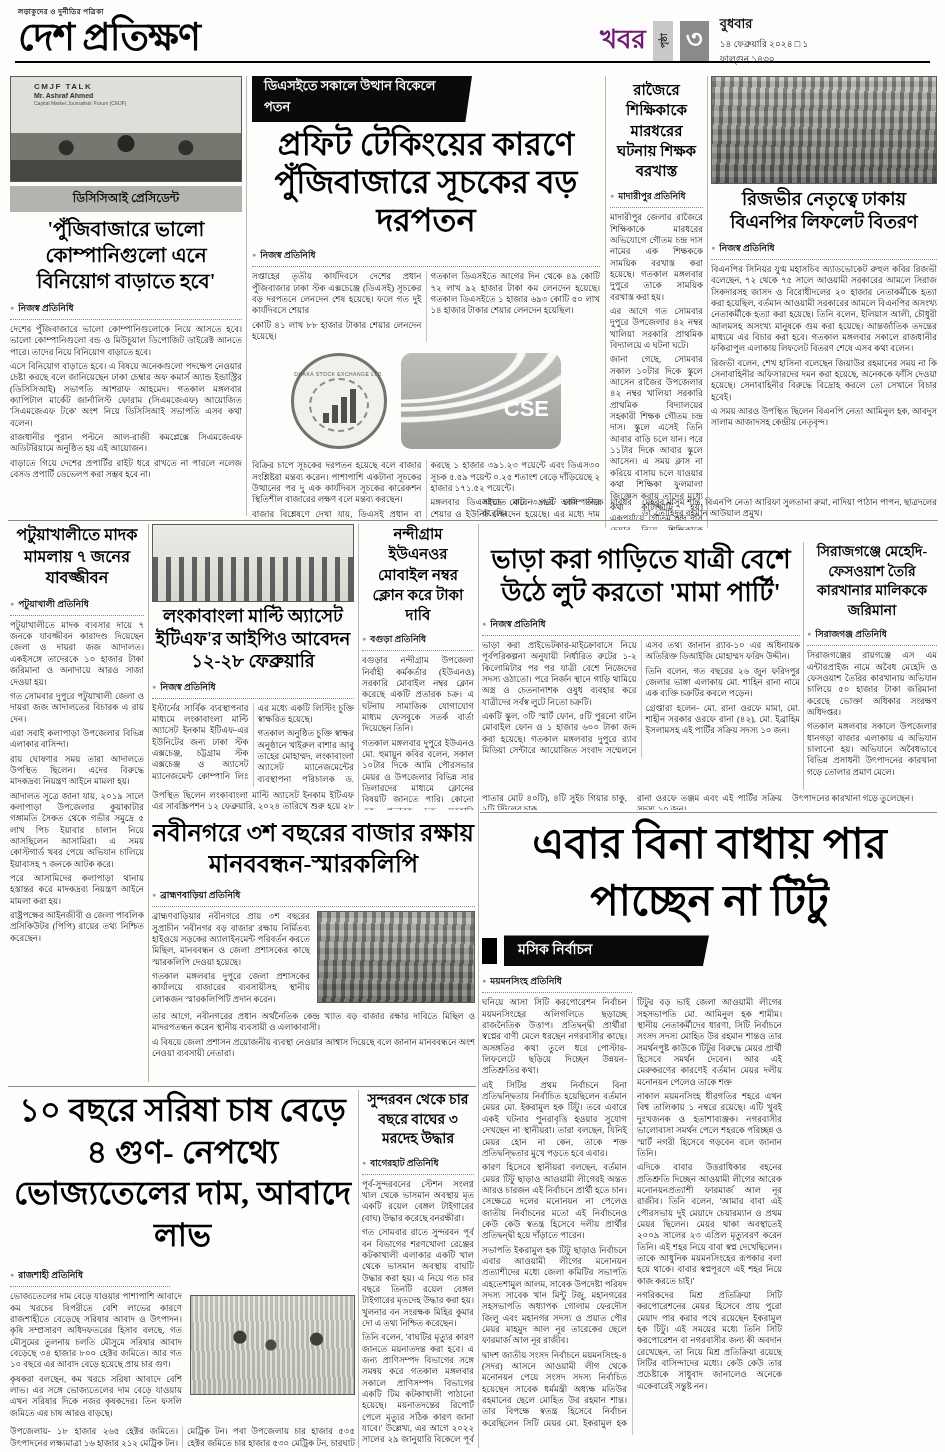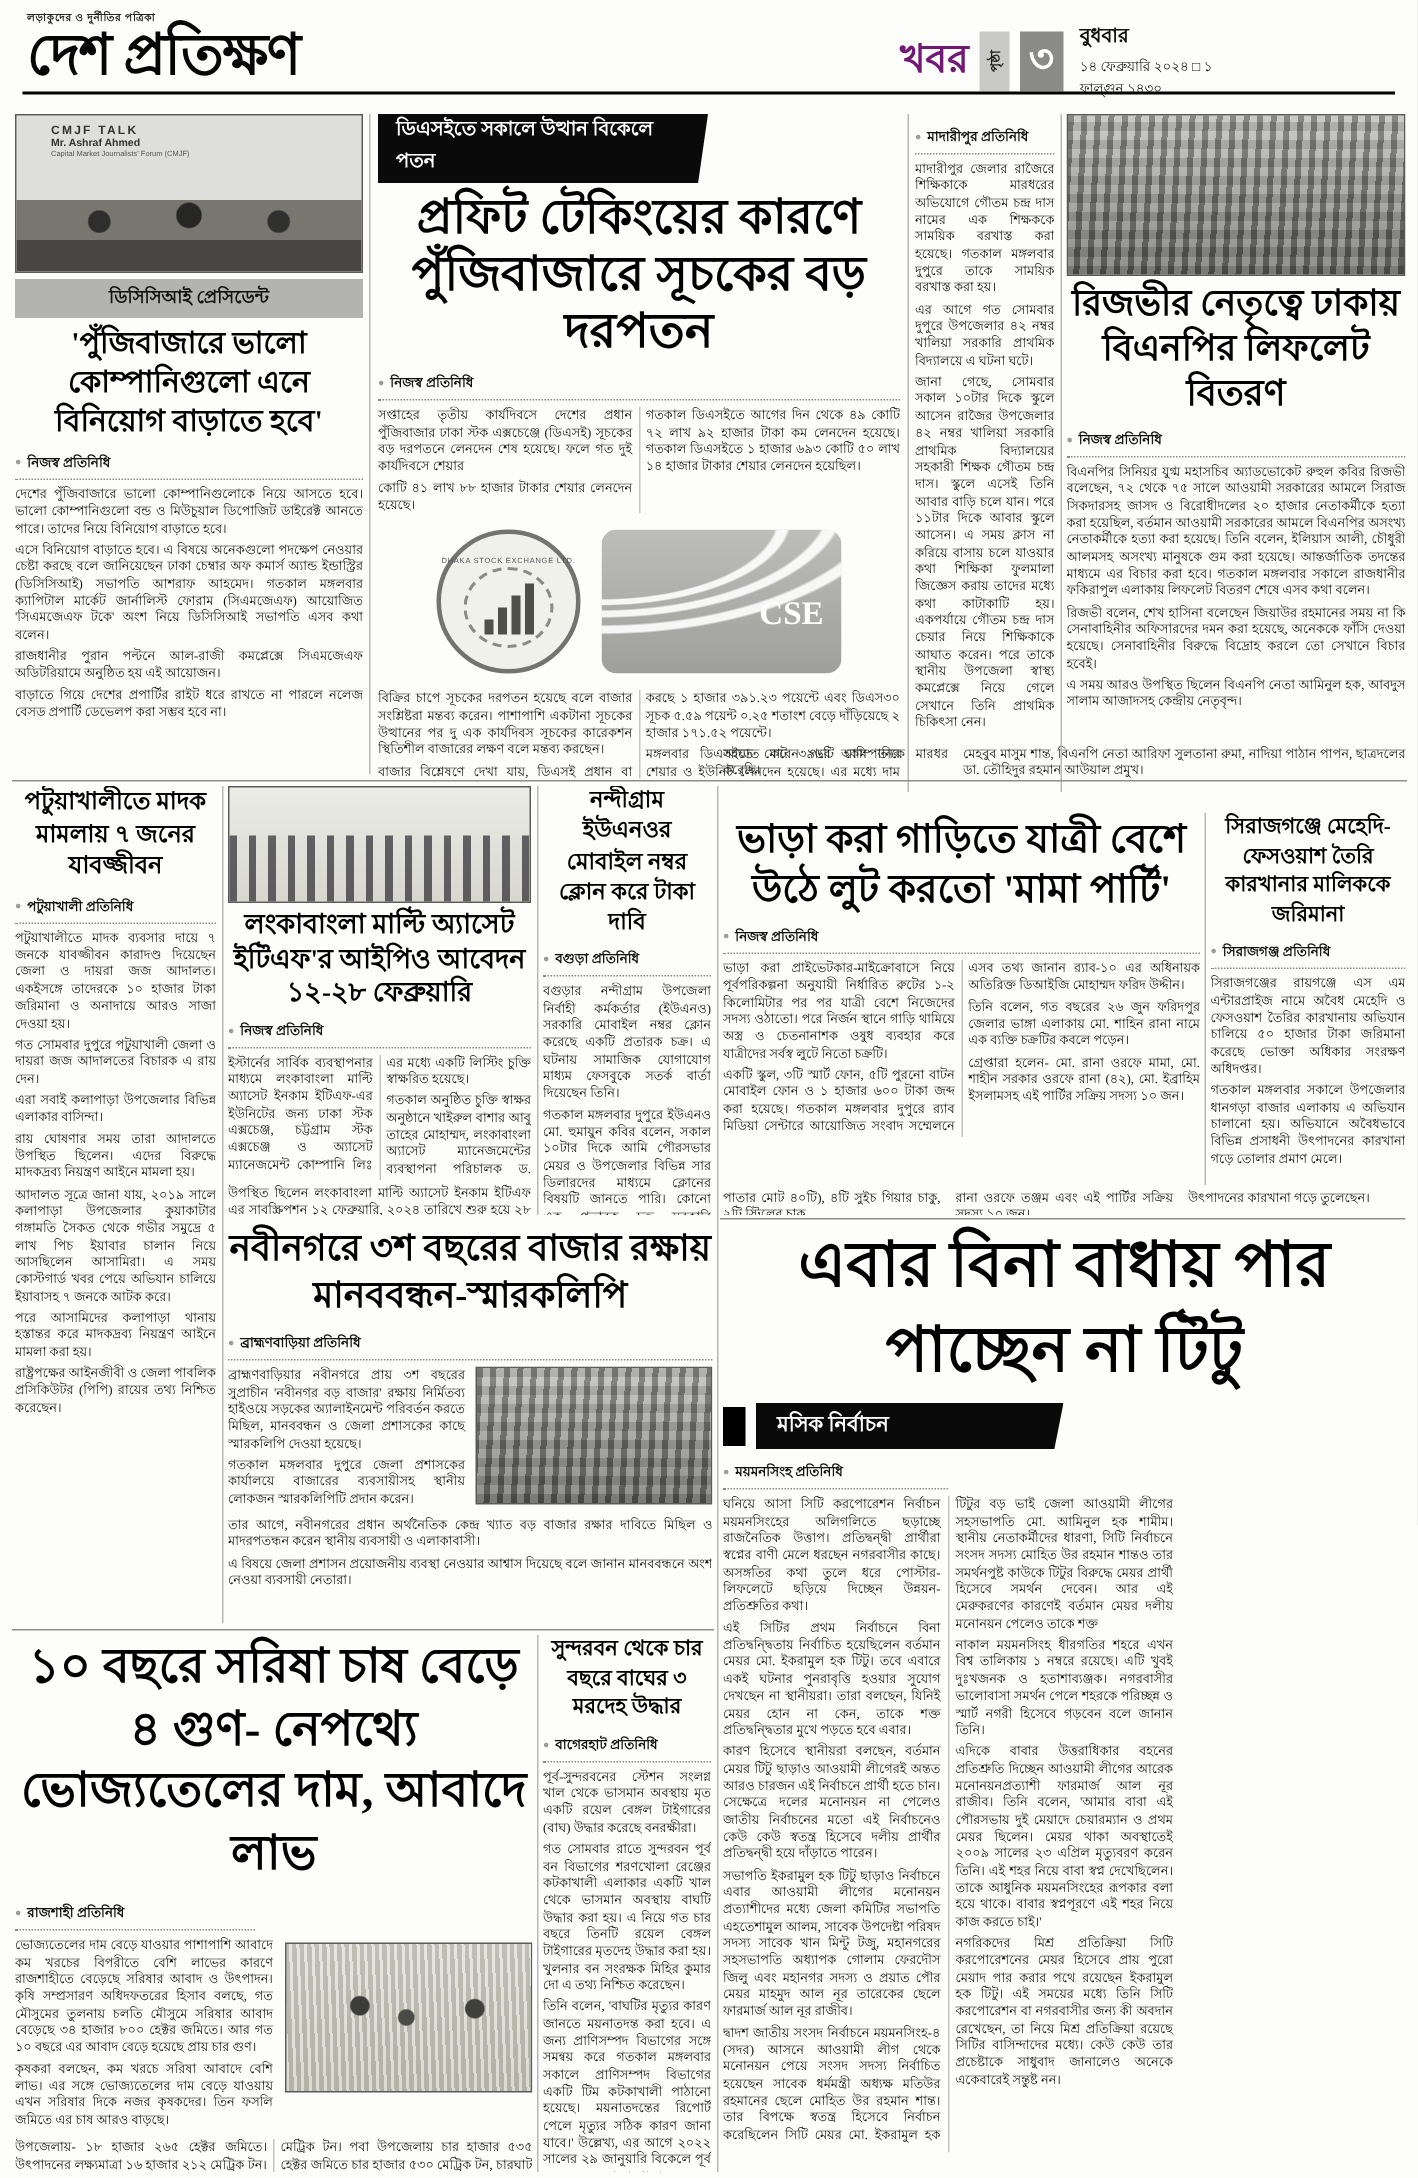--- a/index.html
+++ b/index.html
@@ -71,37 +71,37 @@
   .logo-figure{column-span:all;display:flex;align-items:center;justify-content:center;gap:14px;padding:6px 0;height:118px}
   .dse-logo{width:96px;height:96px;border-radius:50%;border:3px solid #73736f;background:#f1f1ec;display:flex;flex-direction:column;align-items:center;justify-content:center;position:relative}
   .dse-ring-text{font-size:5px;color:#555;font-family:"Liberation Sans",sans-serif;text-align:center;letter-spacing:.5px}
   .dse-inner{width:60px;height:54px;border:2px dashed #8a8a86;border-radius:50%;display:flex;align-items:flex-end;justify-content:center;gap:3px;padding:7px 10px}
   .dse-inner i{display:block;width:6px;background:#4f4f4b}
   .cse-logo{width:160px;height:96px;border-radius:10px;position:relative;background:
     radial-gradient(130% 100% at 0% -8%, rgba(0,0,0,0) 56%, rgba(255,255,255,.9) 57% 60%, rgba(0,0,0,0) 61%),
     radial-gradient(150% 120% at 0% -20%, rgba(0,0,0,0) 63%, rgba(255,255,255,.9) 64% 67%, rgba(0,0,0,0) 68%),
     radial-gradient(170% 140% at 0% -32%, rgba(0,0,0,0) 70%, rgba(255,255,255,.9) 71% 74%, rgba(0,0,0,0) 75%),
     linear-gradient(#bdbdb9,#9e9e9a)}
-  .cse-text{position:absolute;right:12px;bottom:26px;font-family:Liberation Serif, serif;font-weight:bold;font-size:22px;color:#fff}
+  .cse-text{position:absolute;right:12px;bottom:26px;font-family:Liberation Sans, sans-serif;font-weight:bold;font-size:22px;color:#fff}
 
   
   .vline{position:absolute;width:1px;background:#b8b8b4}
   .hline{position:absolute;height:1px;background:#8d8d89}
 
   
   #art-dcci{left:10px;top:76px;width:232px;height:443px}
   #art-dcci h2{font-size:20px;line-height:1.3;margin:2px 0 3px}
   #art-stock{left:252px;top:76px;width:348px;height:443px}
   #art-stock h2{font-size:32px;line-height:1.18;margin:4px 6px 5px}
   #art-stock .cols-2{height:300px}
   #art-teacher{left:610px;top:80px;width:93px;height:450px}
   #art-teacher h2{font-size:15px;line-height:1.35;margin-bottom:4px}
   #art-bnp{left:711px;top:76px;width:226px;height:455px}
   #art-bnp .photo{height:108px;margin-bottom:4px}
-  #art-bnp h2{font-size:24px;line-height:1.25;margin:3px 0 4px}
+  #art-bnp h2{font-size:18px;line-height:1.25;margin:3px 0 4px}
 
   #art-drugs{left:10px;top:524px;width:134px;height:558px}
   #art-drugs h2{font-size:16px;line-height:1.35;margin-bottom:4px}
   #art-etf{left:152px;top:524px;width:202px;height:286px}
   #art-etf .photo{height:78px;margin-bottom:3px}
   #art-etf h2{font-size:18px;line-height:1.25;margin:2px 0 3px}
   #art-etf .cols-2{height:84px}
   #art-clone{left:362px;top:524px;width:112px;height:286px}
   #art-clone h2{font-size:15px;line-height:1.35;margin-bottom:3px}
   #art-mama{left:482px;top:542px;width:318px;height:248px}
@@ -205,20 +205,21 @@
         </div>
       </div>
       <p>বিক্রির চাপে সূচকের দরপতন হয়েছে বলে বাজার সংশ্লিষ্টরা মন্তব্য করেন। পাশাপাশি একটানা সূচকের উত্থানের পর দু এক কার্যদিবস সূচকের কারেকশন স্থিতিশীল বাজারের লক্ষণ বলে মন্তব্য করছেন।</p>
       <p>বাজার বিশ্লেষণে দেখা যায়, ডিএসই প্রধান বা ডিএসইএক্স সূচক ৩০.১১ পয়েন্ট বা ০.৪৬ শতাংশ কমে অবস্থান করছে ৬ হাজার ৩৯৪.৮১ পয়েন্টে। অন্য সূচকগুলোর মধ্যে ডিএসইএস বা শরীয়াহ সূচক ২.৭০ পয়েন্ট ০.১৯ শতাংশ কমে অবস্থান করছে ১ হাজার ৩৯১.২৩ পয়েন্টে এবং ডিএস৩০ সূচক ৫.৫৯ পয়েন্ট ০.২৫ শতাংশ বেড়ে দাঁড়িয়েছে ২ হাজার ১৭১.৫২ পয়েন্টে।</p>
       <p>মঙ্গলবার ডিএসইতে মোট ৩৯৬টি কোম্পানির শেয়ার ও ইউনিট লেনদেন হয়েছে। এর মধ্যে দাম বেড়েছে ৬৯টির, কমেছে ২৯৫টির ও অপরিবর্তিত রয়েছে ৩২টির।</p>
     </div>
 
   </section>
 
   <section class="art" id="art-teacher">
+    <h2>রাজৈরে শিক্ষিকাকে মারধরের ঘটনায় শিক্ষক বরখাস্ত</h2>
     <div class="byline"><span>মাদারীপুর প্রতিনিধি</span></div>
     <div class="body">
       <p>মাদারীপুর জেলার রাজৈরে শিক্ষিকাকে মারধরের অভিযোগে গৌতম চন্দ্র দাস নামের এক শিক্ষককে সাময়িক বরখাস্ত করা হয়েছে। গতকাল মঙ্গলবার দুপুরে তাকে সাময়িক বরখাস্ত করা হয়।</p>
       <p>এর আগে গত সোমবার দুপুরে উপজেলার ৪২ নম্বর খালিয়া সরকারি প্রাথমিক বিদ্যালয়ে এ ঘটনা ঘটে।</p>
       <p>জানা গেছে, সোমবার সকাল ১০টার দিকে স্কুলে আসেন রাজৈর উপজেলার ৪২ নম্বর খালিয়া সরকারি প্রাথমিক বিদ্যালয়ের সহকারী শিক্ষক গৌতম চন্দ্র দাস। স্কুলে এসেই তিনি আবার বাড়ি চলে যান। পরে ১১টার দিকে আবার স্কুলে আসেন। এ সময় ক্লাস না করিয়ে বাসায় চলে যাওয়ার কথা শিক্ষিকা ফুলমালা জিজ্ঞেস করায় তাদের মধ্যে কথা কাটাকাটি হয়। একপর্যায়ে গৌতম চন্দ্র দাস চেয়ার নিয়ে শিক্ষিকাকে আঘাত করেন। পরে তাকে স্থানীয় উপজেলা স্বাস্থ্য কমপ্লেক্সে নিয়ে গেলে সেখানে তিনি প্রাথমিক চিকিৎসা নেন।</p>
 
     </div>
   </section>
 
   <section class="art" id="art-bnp">

